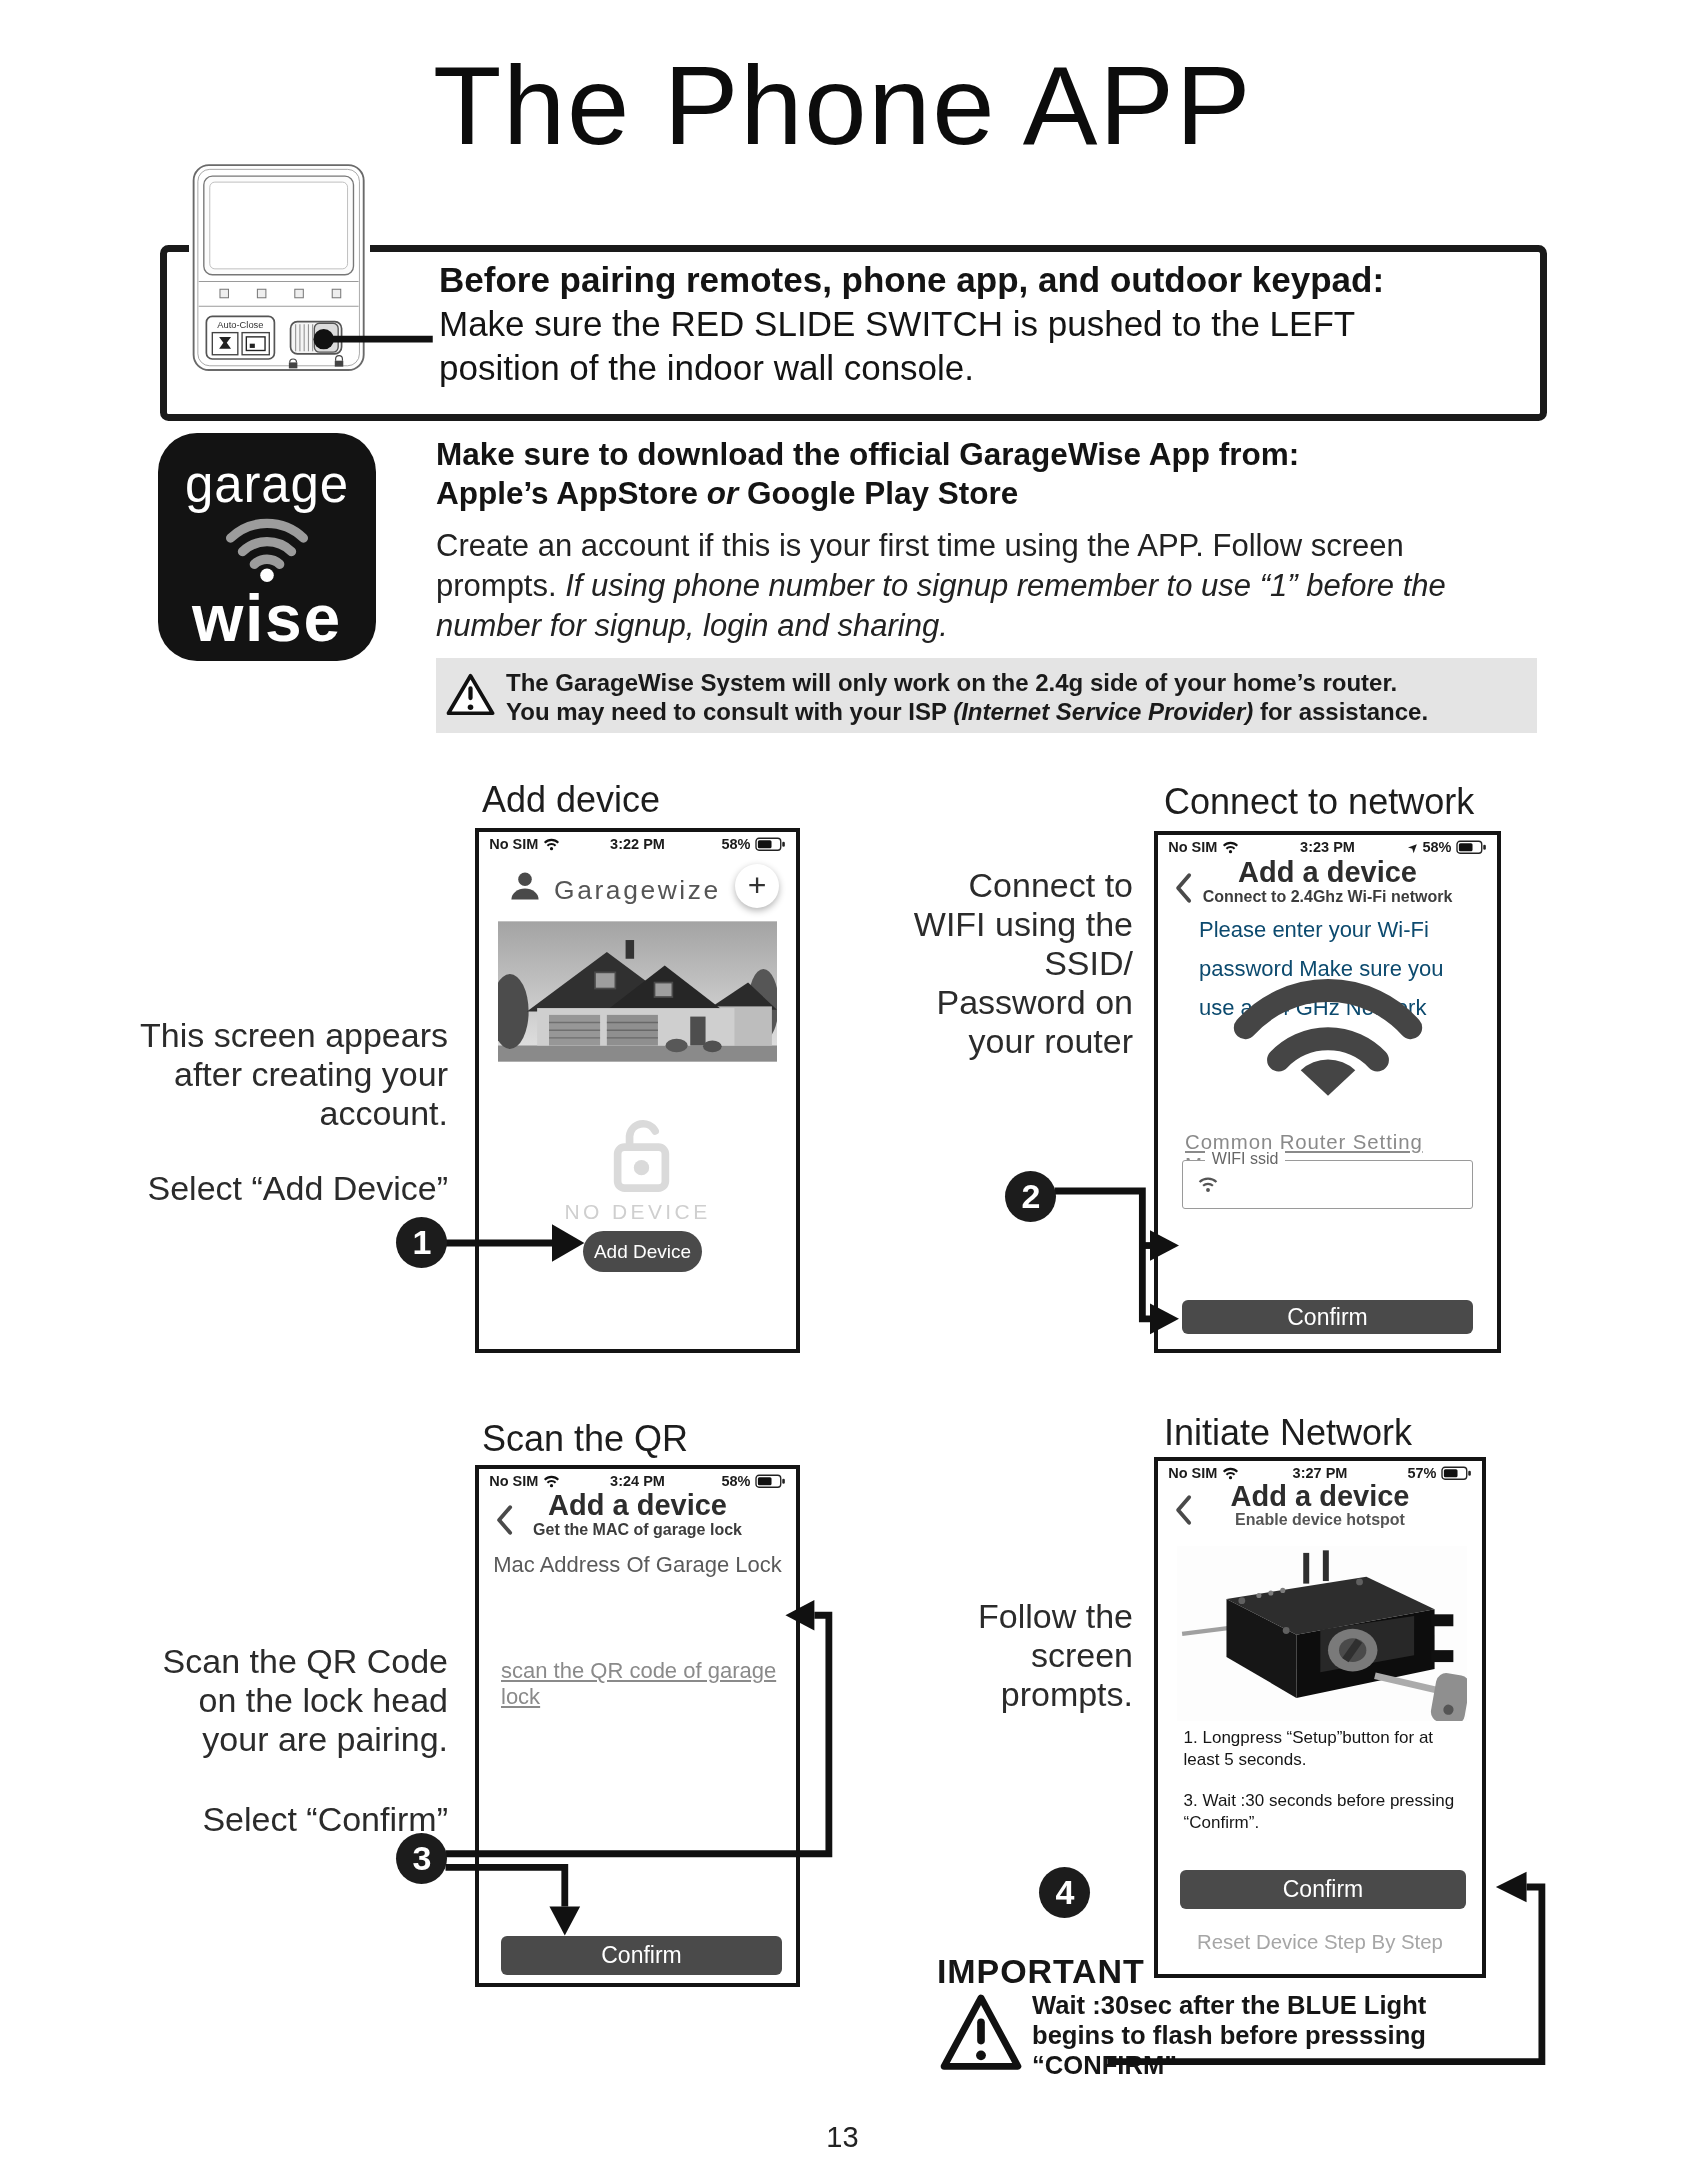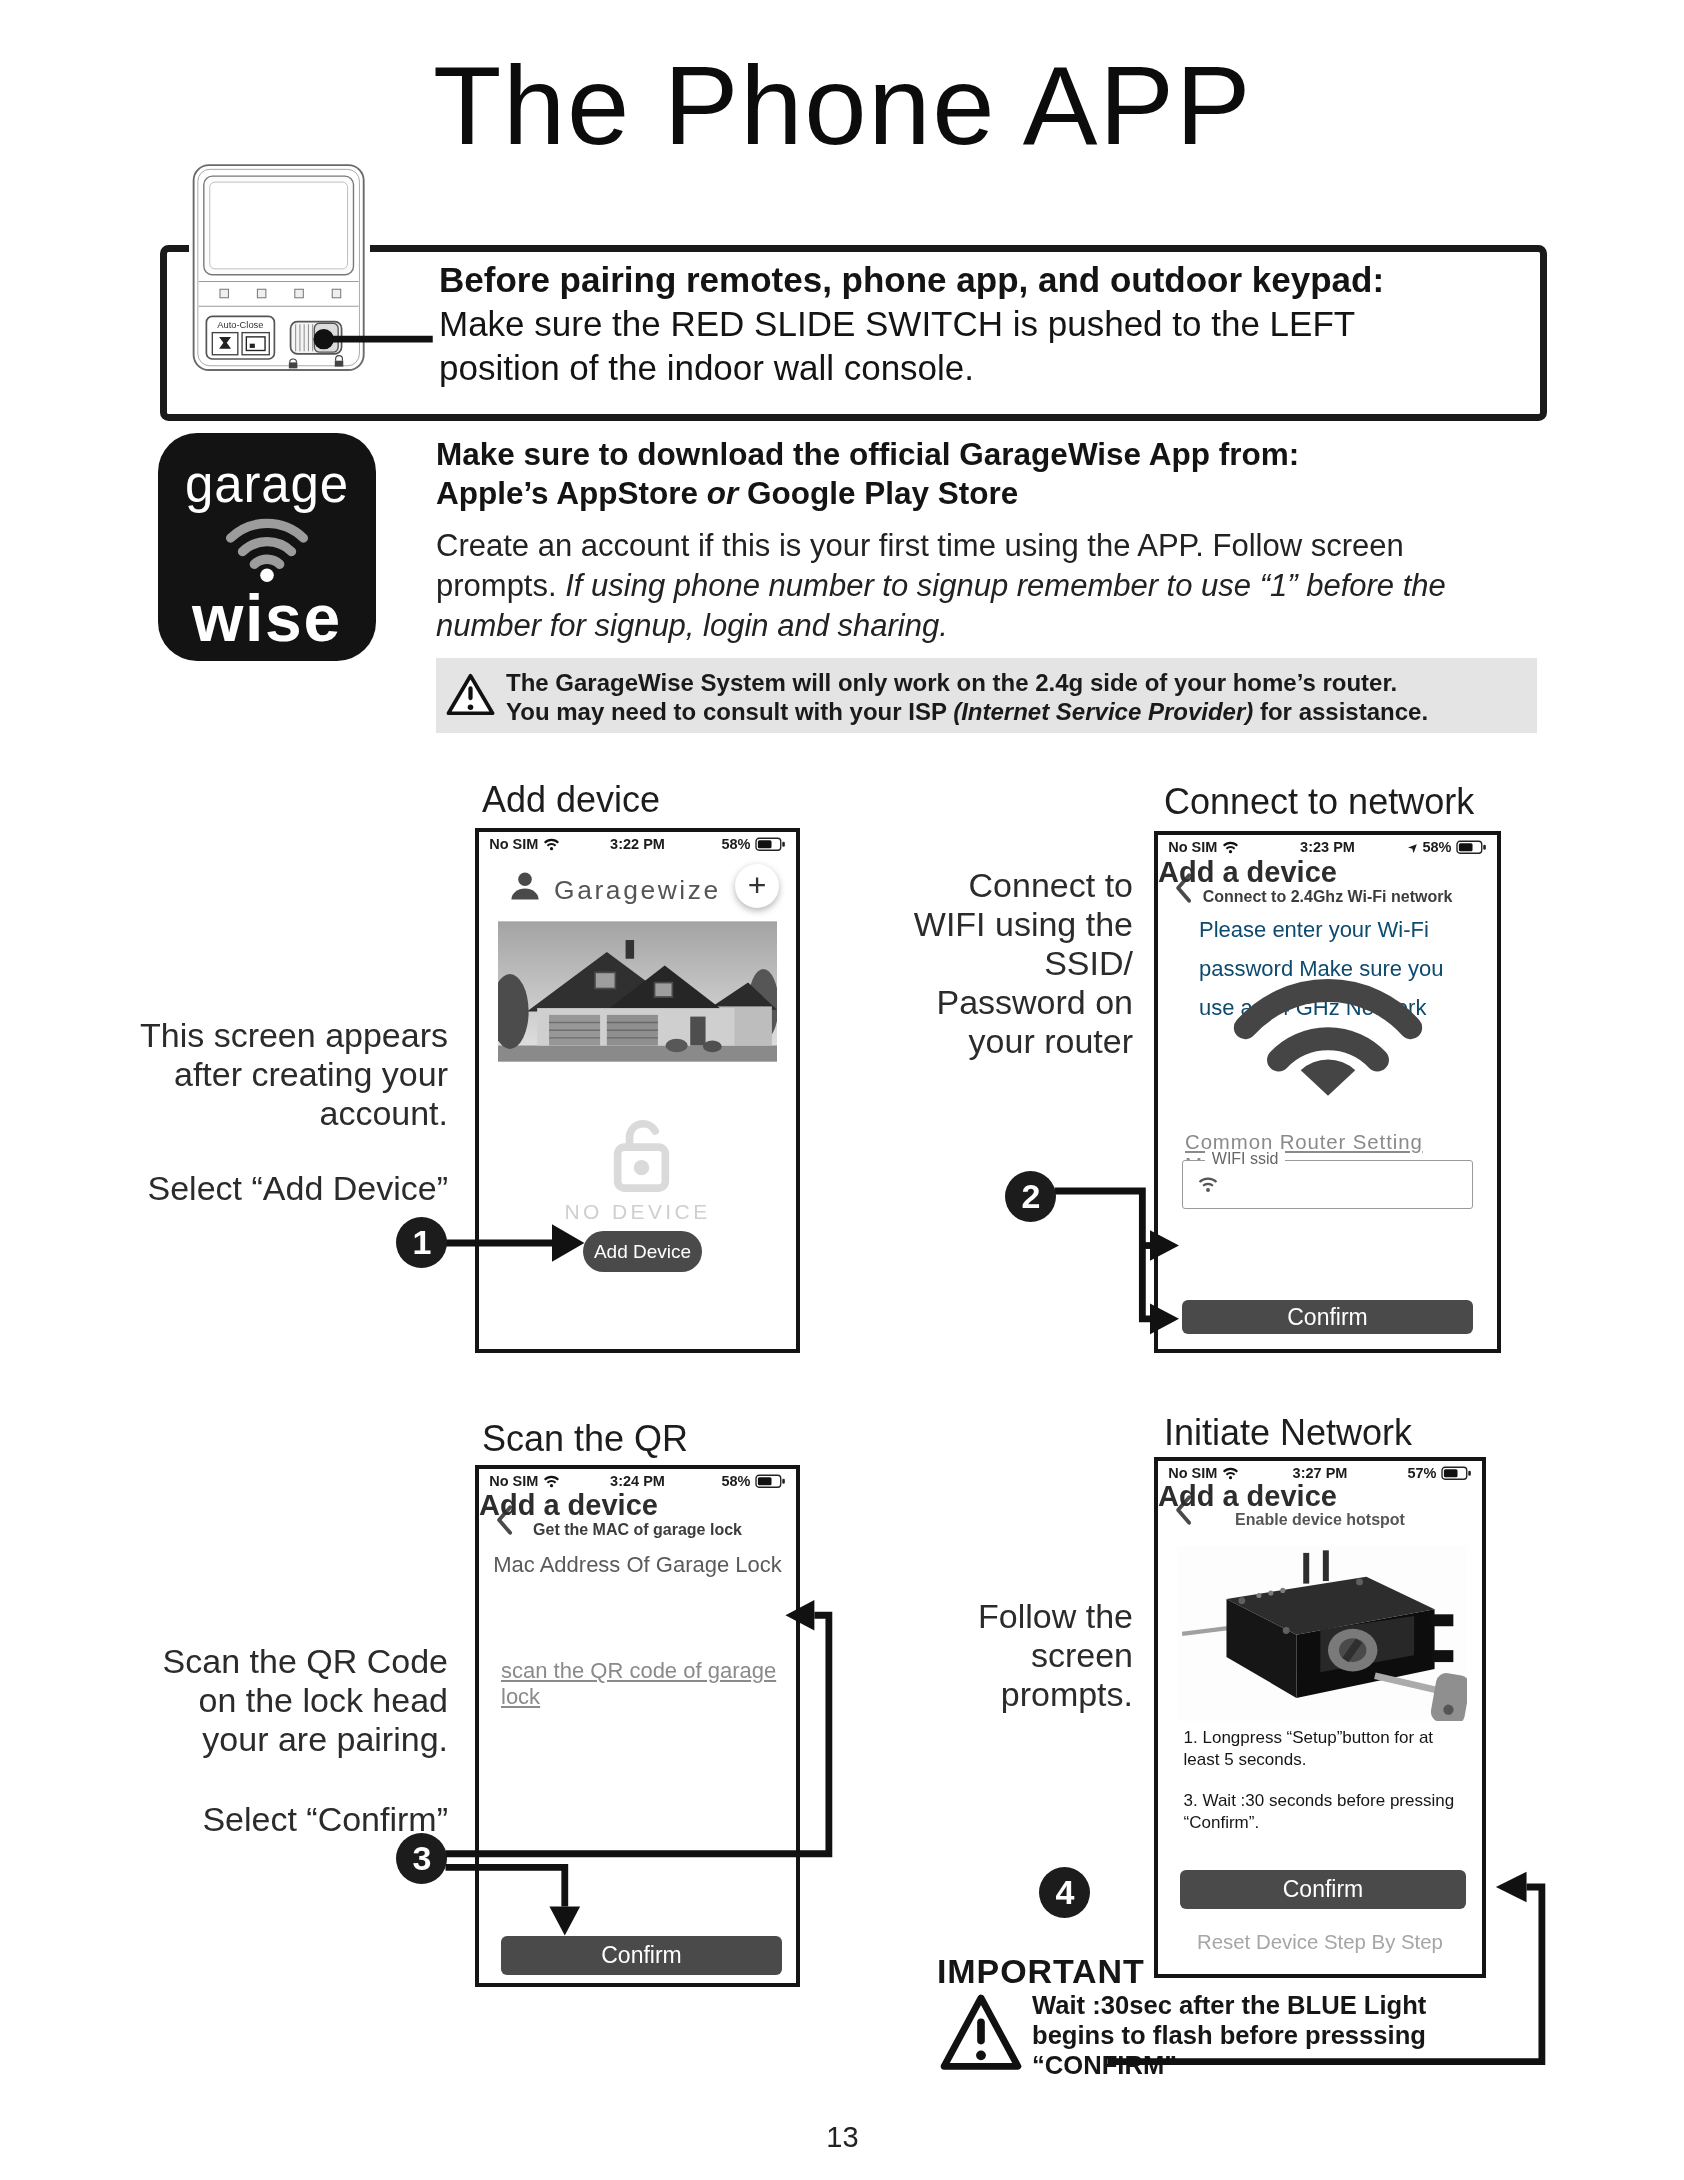--- a/index.html
+++ b/index.html
@@ -22,21 +22,21 @@
   
   .caption{font-size:36px;color:#1d1d1d;}
   .sidenote{text-align:right;font-size:34px;line-height:39px;color:#2b2b2b;margin-top:38px;}
   .sidenote span{display:block;}
   
   .phone{position:absolute;background:#fff;border:4.3px solid #141414;box-sizing:border-box;z-index:5;}
   .sbar{position:absolute;left:8.5px;right:8.5px;top:4.3px;height:20.4px;font-size:14.5px;font-weight:700;color:#1c1c1c;}
   .sbar .l{position:absolute;left:1.7px;top:0;display:flex;gap:4.3px;align-items:center;}
   .sbar .c{position:absolute;left:0;right:0;top:0;text-align:center;}
   .sbar .r{position:absolute;right:1.7px;top:0;display:flex;gap:4.3px;align-items:center;}
-  .scr-title{position:absolute;left:0;width:100%;font-size:29px;font-weight:700;color:#2d2d2d;}
+  .scr-title{position:absolute;left:0;width:100%;text-align:center;font-size:29px;font-weight:700;color:#2d2d2d;}
   .scr-sub{position:absolute;left:0;width:100%;text-align:center;font-size:16px;font-weight:700;color:#3c3c3c;}
   .chev{position:absolute;left:15.3px;}
   .confirm{position:absolute;background:#4a4a4a;color:#fff;text-align:center;font-size:23px;border:none;border-radius:6px;font-family:inherit;}
   .field{position:absolute;border:1.7px solid #9a9a9a;border-radius:3px;background:#fff;box-sizing:border-box;}
   .badge{position:absolute;width:51px;height:51px;margin:-25.6px 0 0 -25.6px;border-radius:50%;background:#1c1c1c;color:#fff;
          font-size:34px;font-weight:700;display:flex;align-items:center;justify-content:center;z-index:30;}
   #overlay{position:absolute;left:0;top:0;width:1685px;height:2181px;z-index:25;pointer-events:none;}
   .glink{color:#8a8a8a;text-decoration:underline;}
   #important-label{font-size:34px;font-weight:700;color:#161616;letter-spacing:0.9px;}
   #important-text{font-size:25.6px;font-weight:700;line-height:30px;color:#161616;}

